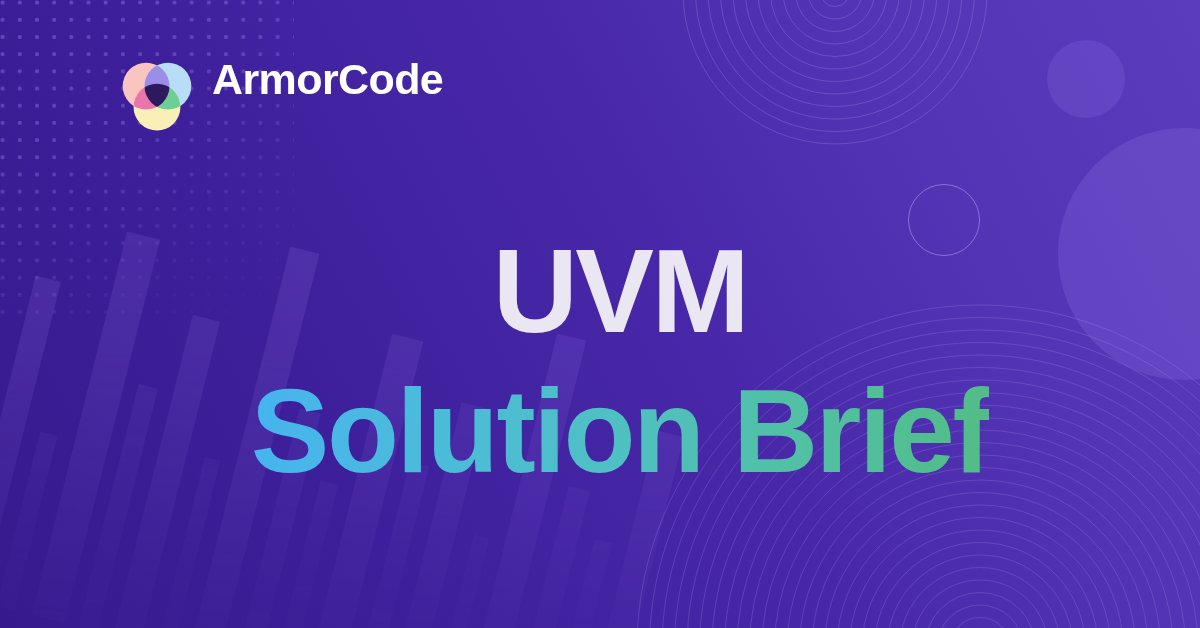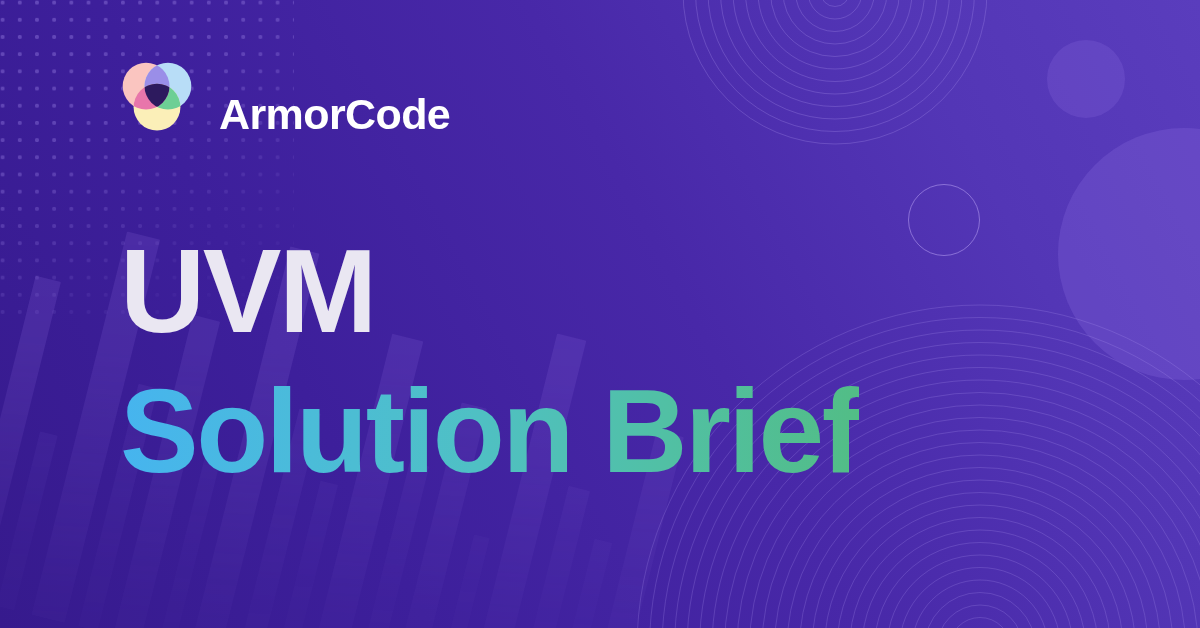--- a/index.html
+++ b/index.html
@@ -112,22 +112,22 @@
     border-radius: 50%;
     border: 1.4px solid rgba(186,163,244,0.55);
   }
 
   
   .logo-block {
     position: absolute;
     left: 118px;
     top: 58px;
     display: flex;
-    align-items: flex-end;
-    gap: 23px;
+    align-items: flex-start;
+    gap: 16px;
   }
   .logo-mark {
     width: 78px;
     height: 78px;
     display: block;
   }
   .logo-word {
     color: #ffffff;
     font-size: 43px;
     font-weight: 700;
@@ -135,20 +135,21 @@
     line-height: 1;
     white-space: nowrap;
   }
 
   
   .headline {
     position: absolute;
     left: 120px;
     top: 232px;
     width: 1000px;
+    text-align: center;
   }
   .title-line-1 {
     font-size: 118px;
     font-weight: 700;
     letter-spacing: -2.5px;
     line-height: 1.0;
     color: #eae7f2;
     margin: 0;
   }
   .title-line-2 {

